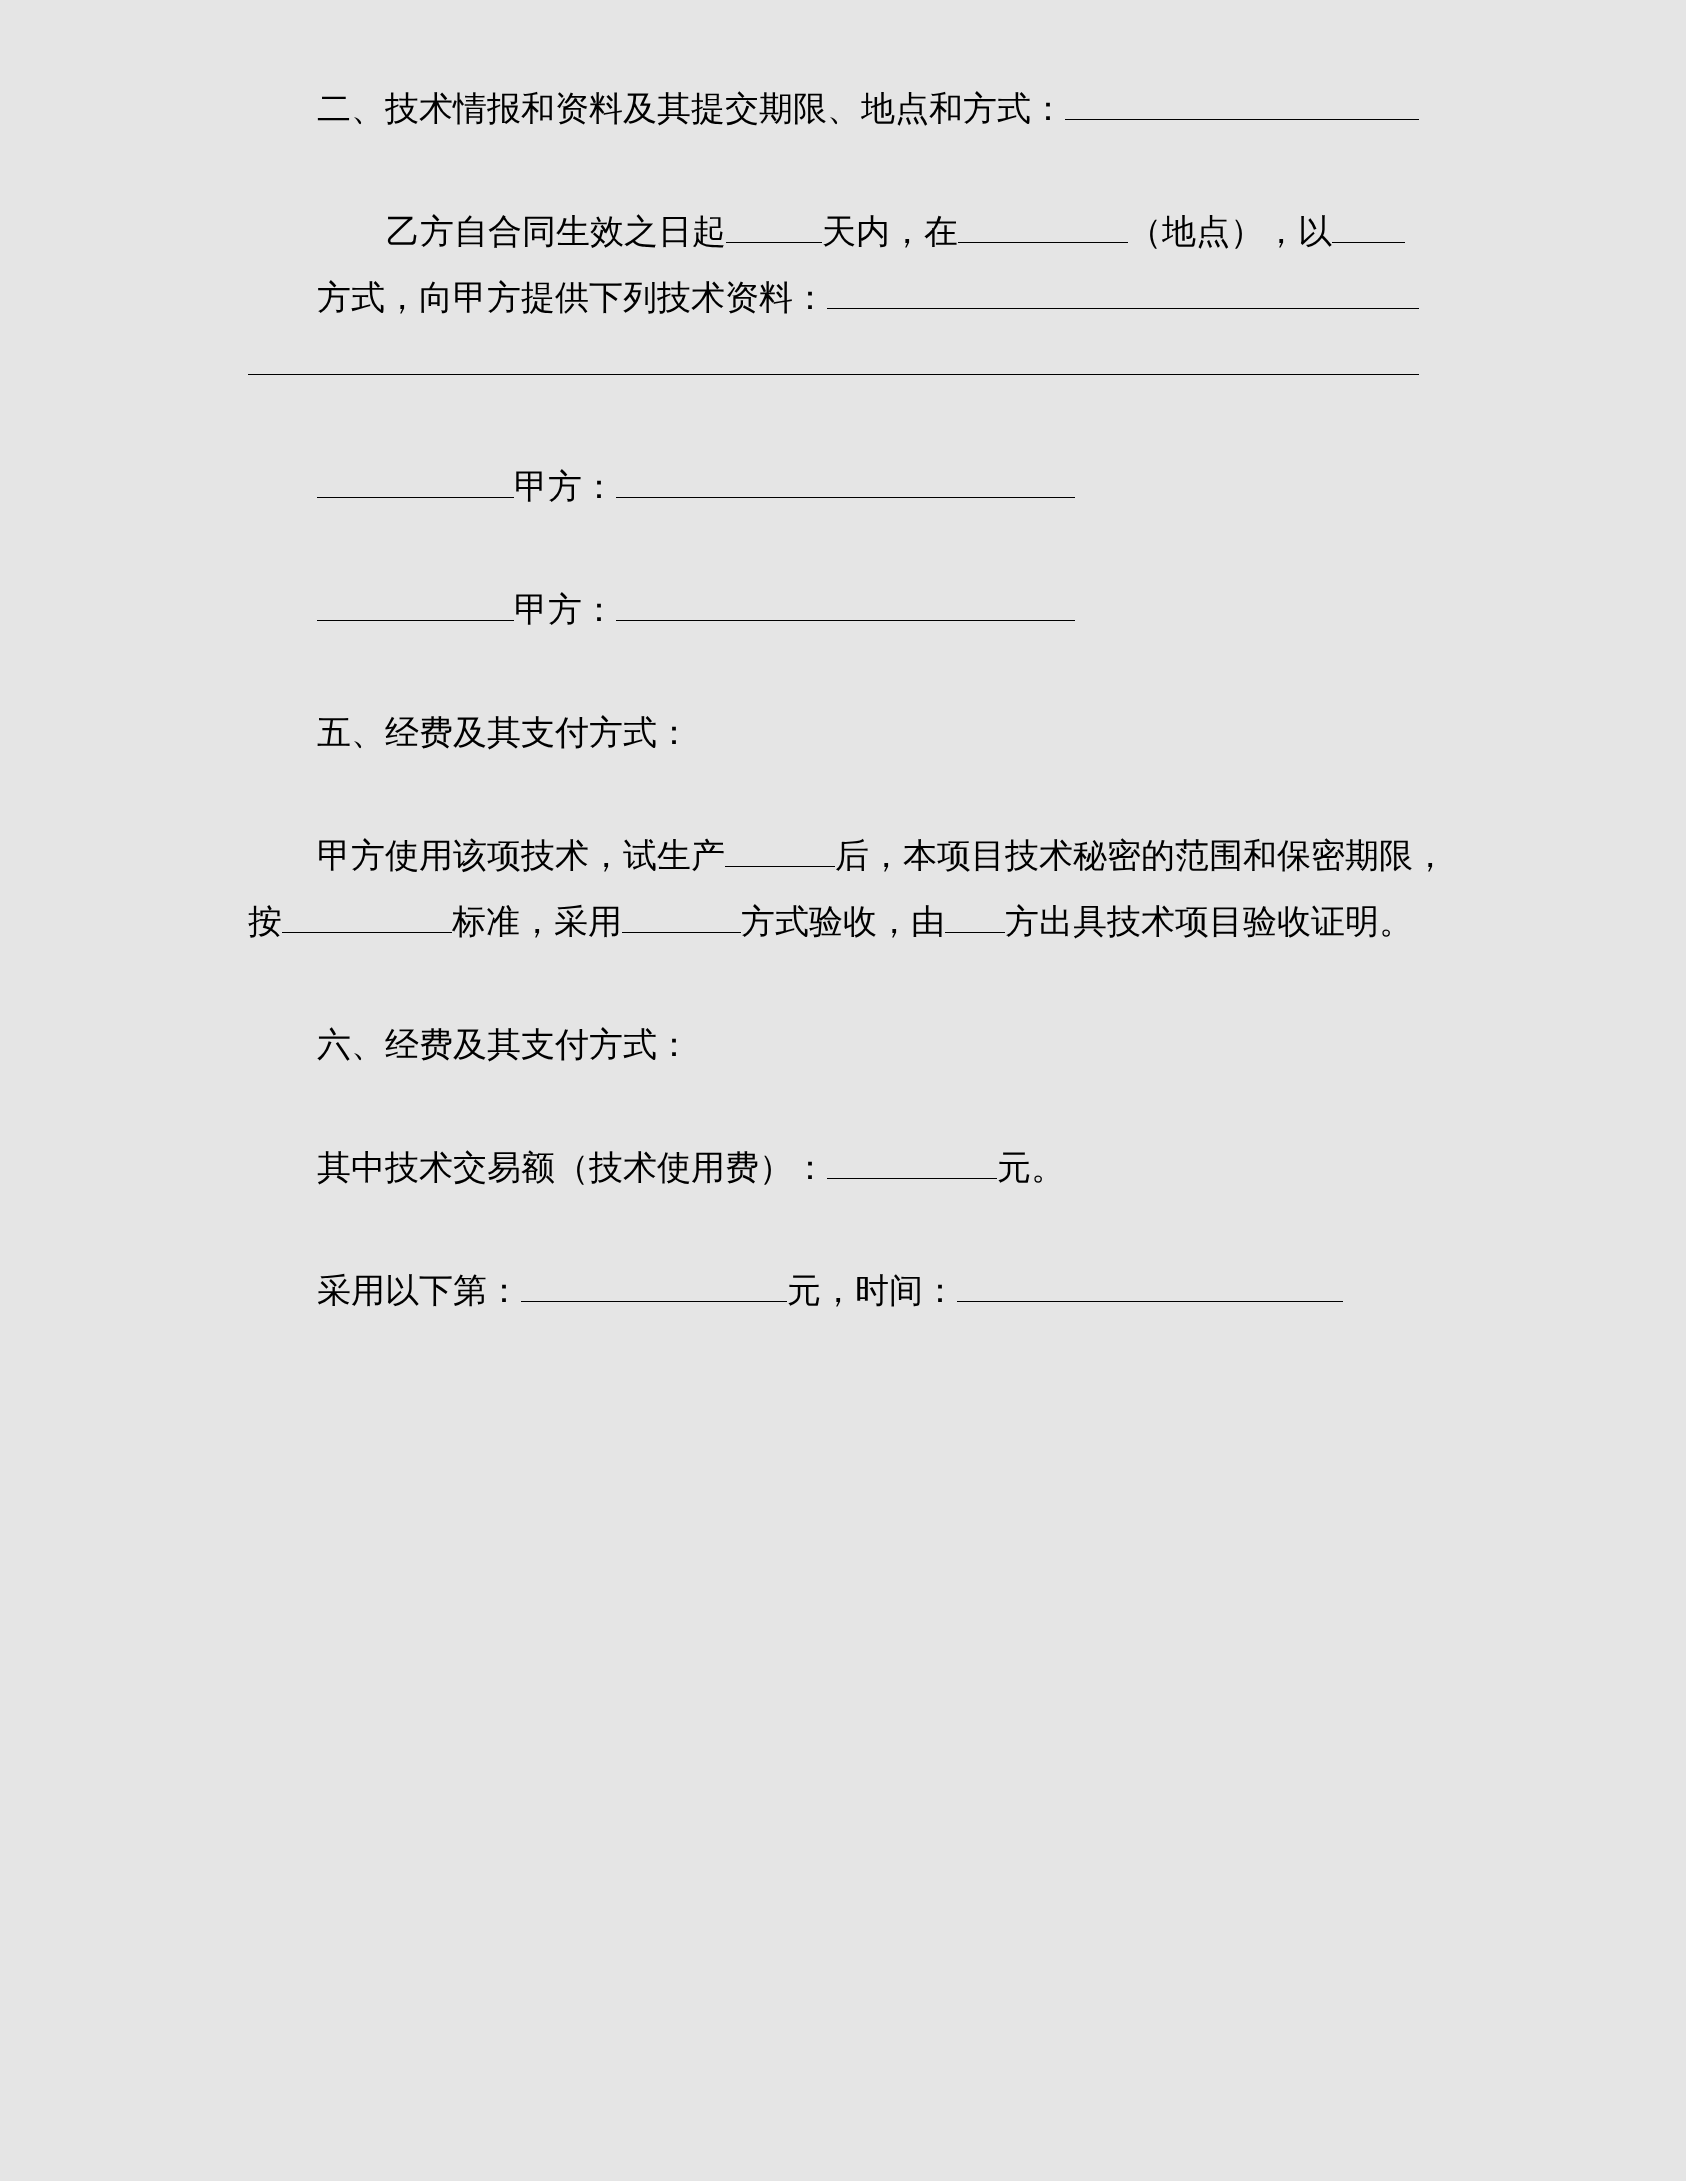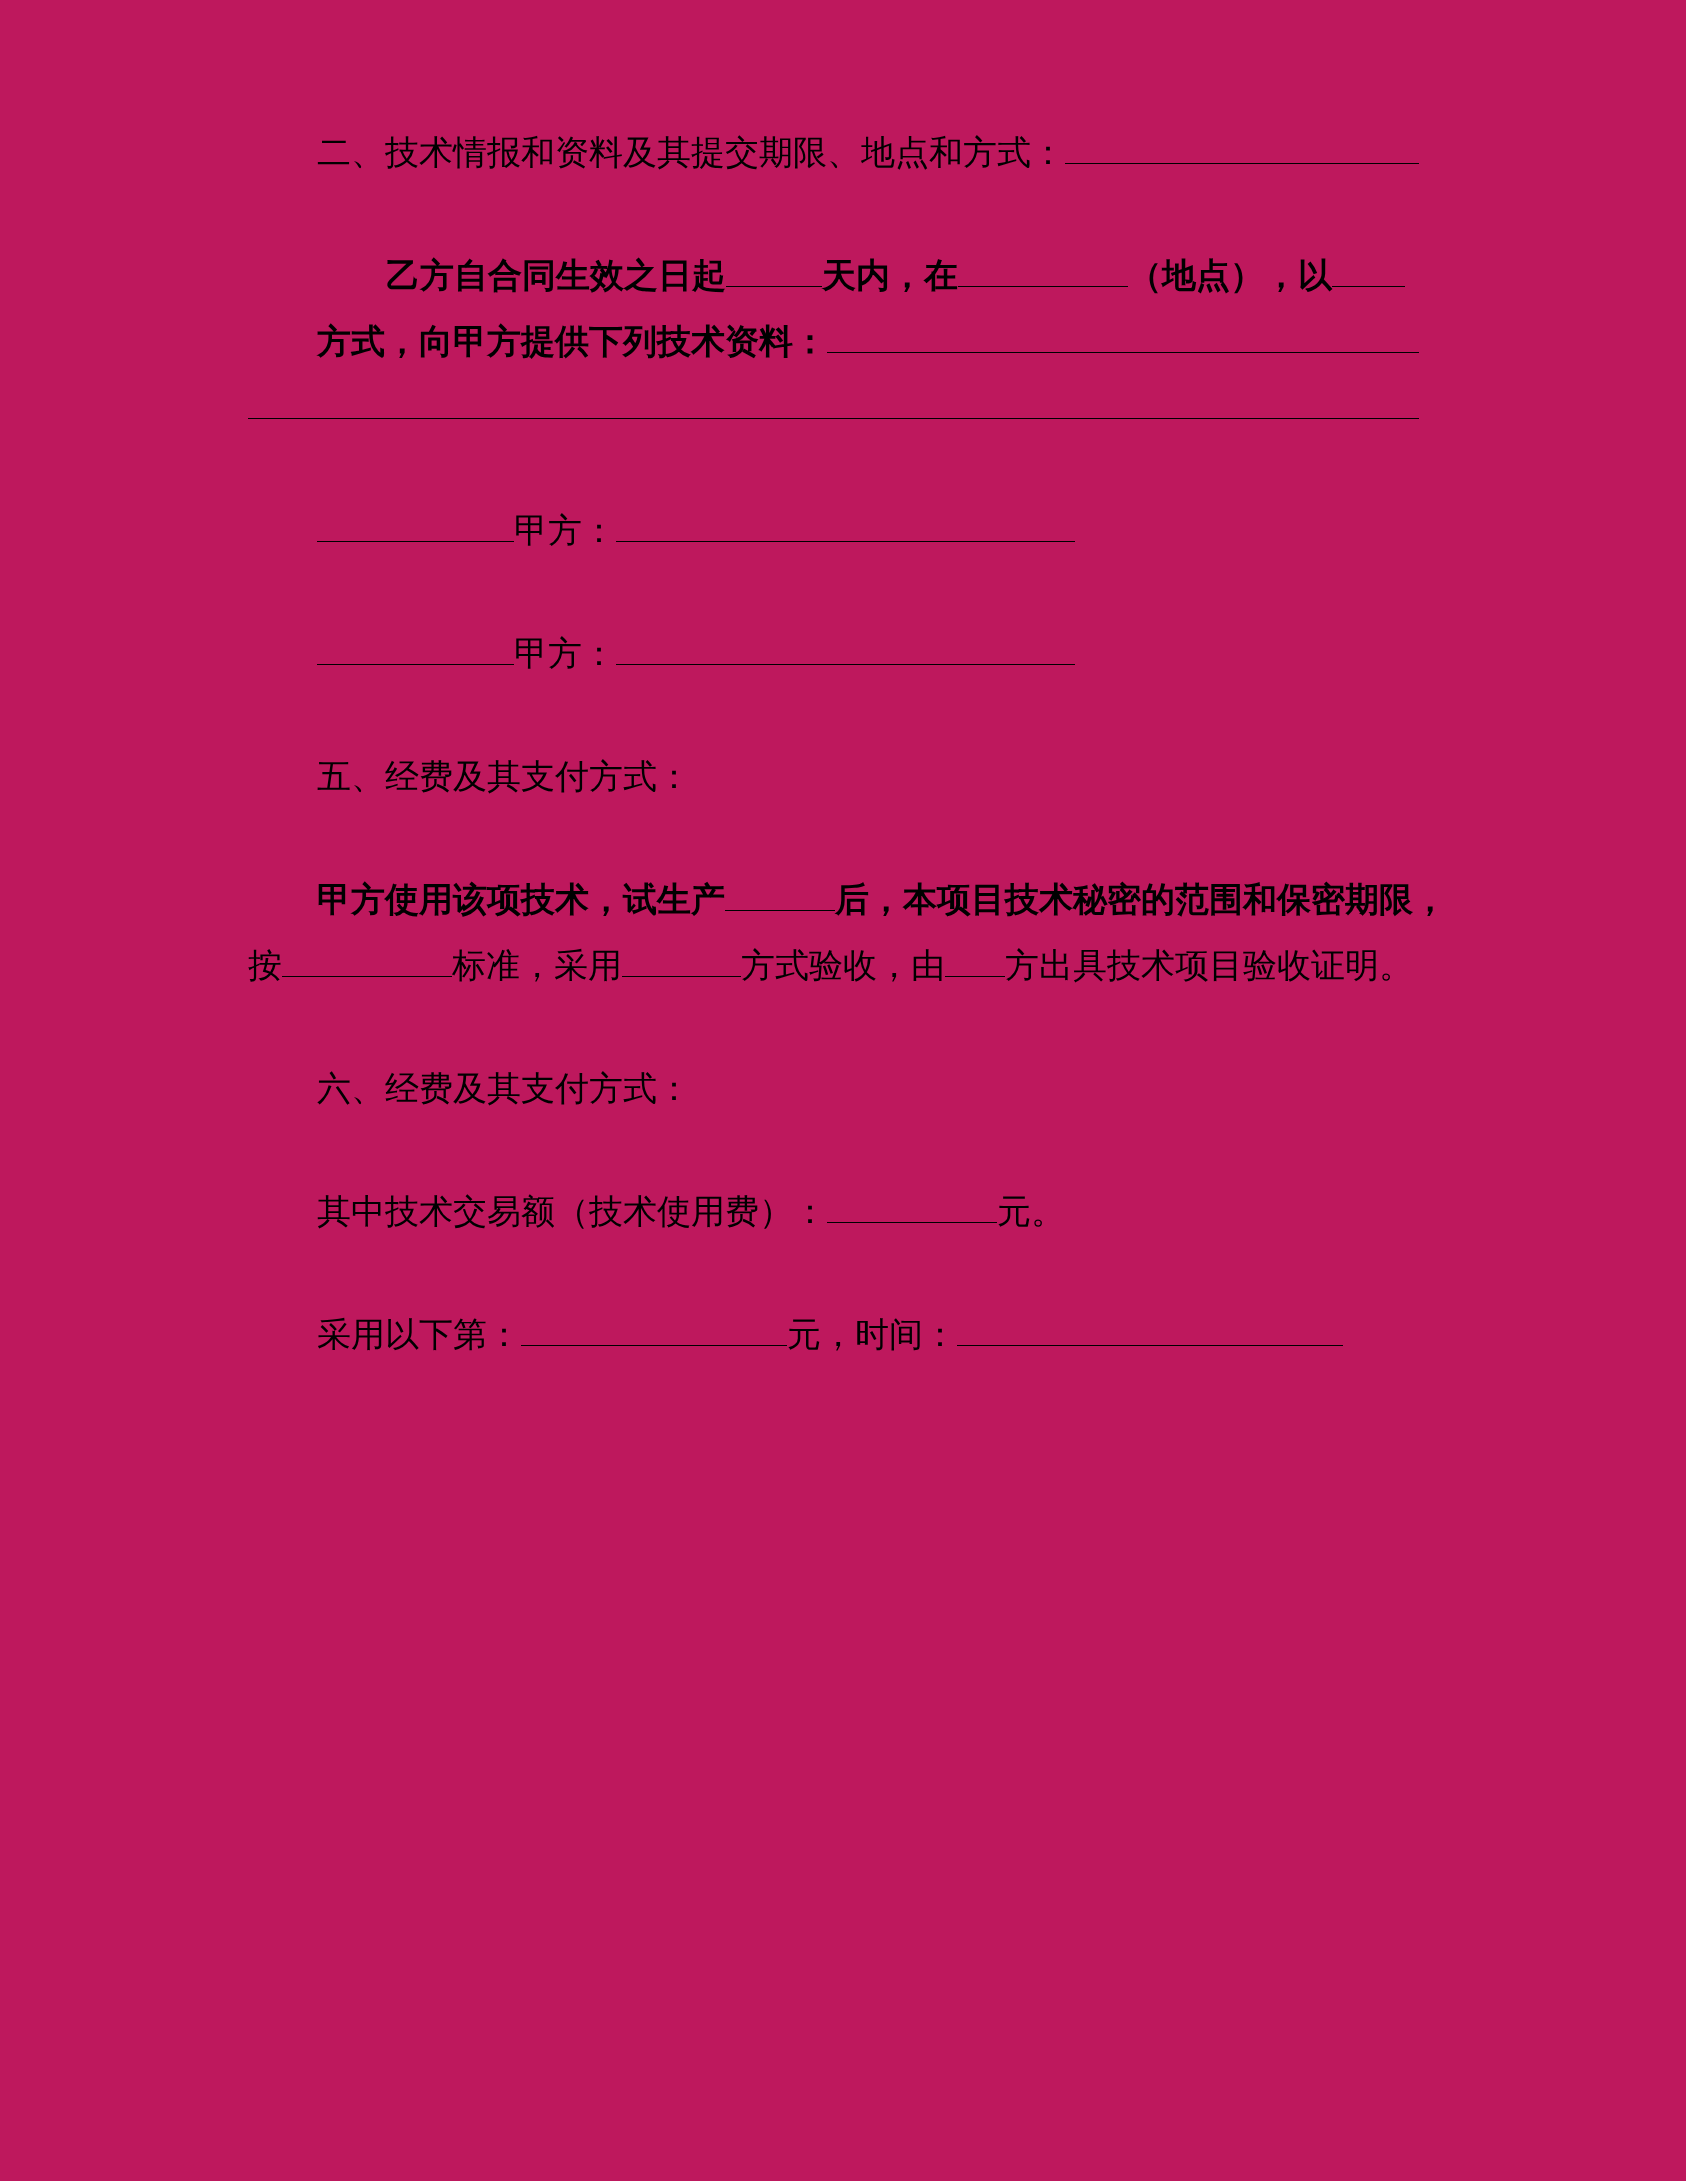--- a/index.html
+++ b/index.html
@@ -12,31 +12,30 @@
     height: 2182px;
     font-family: "Liberation Serif", "DejaVu Serif", "DejaVu Sans", serif;
     font-size: 34px;
     color: #000000;
     overflow: hidden;
   }
   .page {
     box-sizing: border-box;
     width: 1686px;
     height: 2182px;
-    padding: 120px 266px 0 317px;
-    background: #be185d;
+    padding: 76px 266px 0 317px;
+    background: #e5e5e5;
   }
   p.line {
     margin: 0 0 57px 0;
     line-height: 66px;
     white-space: nowrap;
   }
   p.line.tight {
     margin-bottom: 0;
-    font-weight: bold;
   }
   p.line.indent1 {
     margin-left: 69px;
   }
   p.line.outdent1 {
     margin-left: -69px;
   }
   .blank {
     display: inline-block;
     border-bottom: 1.8px solid #000000;

